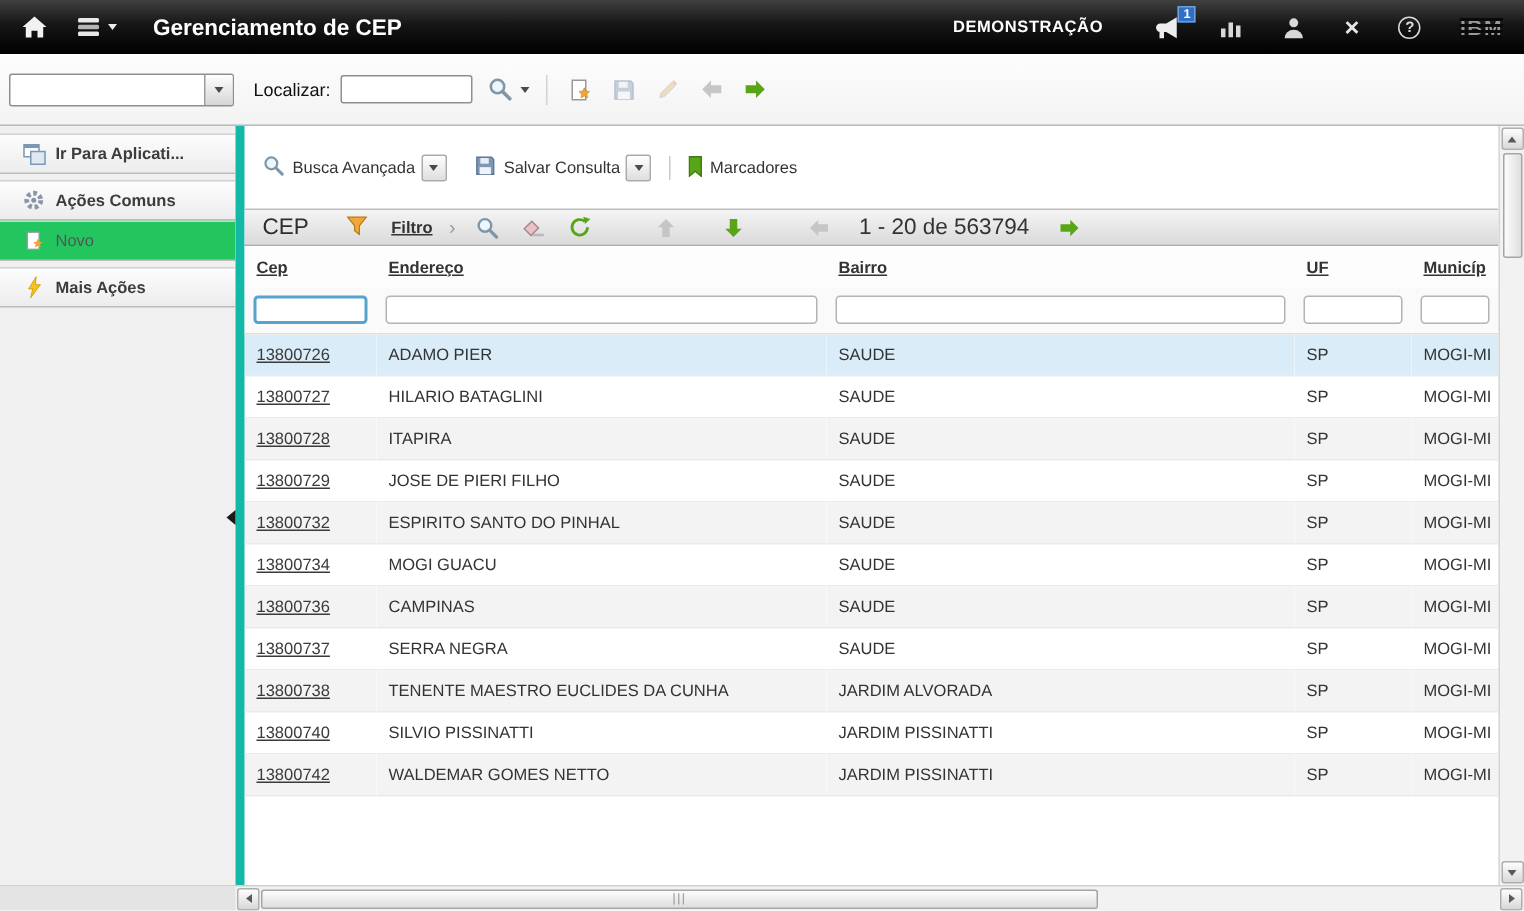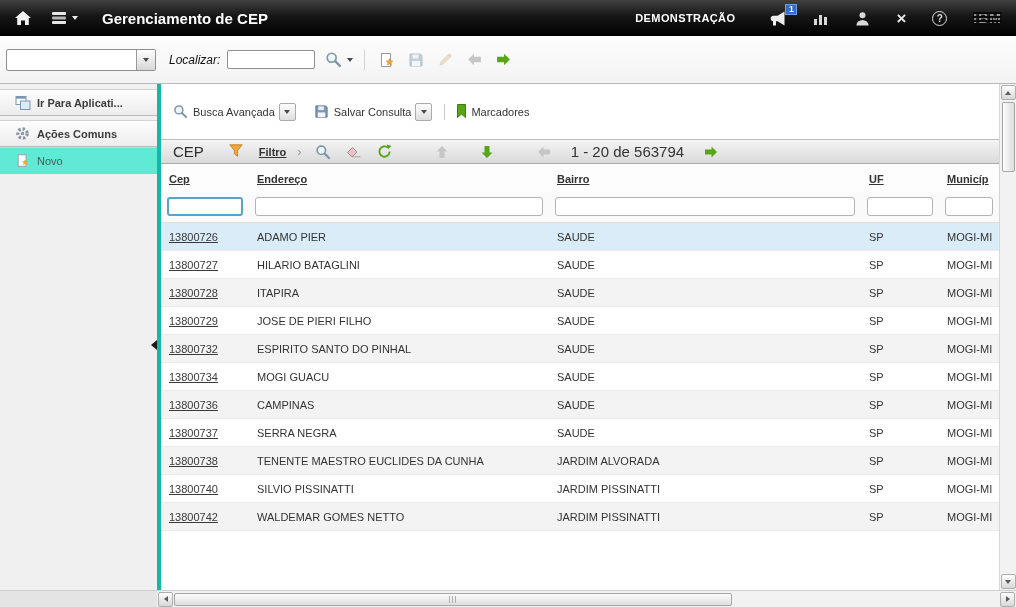--- a/index.html
+++ b/index.html
@@ -31,45 +31,45 @@
   
   .quickbar { height: 48px; background: linear-gradient(#fdfdfd,#f3f3f3); border-bottom: 1px solid #b9b9b9;
               display: flex; align-items: center; padding: 0 6px; gap: 7px; }
   .combo { width: 150px; height: 22px; border: 1px solid #8f8f8f; background: #fff; display: flex; align-items: stretch; border-radius: 2px; }
   .combo-value { flex: 1; padding: 3px 4px; font-size: 11px; }
   .combo-btn { width: 19px; background: linear-gradient(#fefefe,#d6d6d6); border-left: 1px solid #9a9a9a;
                display: flex; align-items: center; justify-content: center; cursor: pointer; }
   .caret-down { width: 0; height: 0; border-left: 3.5px solid transparent; border-right: 3.5px solid transparent;
                 border-top: 4.5px solid #4a4a4a; display: inline-block; }
   .caret-white { border-top-color: #ececec; }
-  .localizar-label { font-size: 12px; color: #111; margin-left: 6px; font-style: italic; }
+  .localizar-label { font-size: 12px; color: #111; margin-left: 6px; }
   .localizar-input { width: 88px; height: 19px; border: 1px solid #8f8f8f; border-radius: 2px;
                      font-size: 11px; padding: 1px 3px; font-family: inherit; }
   .qb-icon { width: 22px; height: 22px; display: inline-flex; align-items: center; justify-content: center; cursor: pointer; }
   .qb-caret { margin-left: -4px; }
   .qb-sep { width: 1px; height: 20px; background: #d2d2d2; margin: 0 4px; }
   .disabled { opacity: .42; cursor: default; }
   .arrow-gray { color: #c6c6c6; }
   .arrow-green { color: var(--accent_green,#58a618); }
 
   
   .workspace { display: flex; height: 506px; position: relative; background: #f0f0f0; }
   .sidebar { width: 157px; padding-top: 5px; background: #f0f0f0; }
   .side-item { height: 27px; display: flex; align-items: center; gap: 6px; padding: 0 14px;
                background: linear-gradient(#fdfdfd,#ececec); border-top: 1px solid #d2d2d2; border-bottom: 1px solid #bcbcbc;
                font-size: 11px; color: #3c3c3c; cursor: pointer; white-space: nowrap; overflow: hidden; }
   .side-item.bold { font-weight: bold; }
-  .side-item.plain { background: #5eead4; color: #555; }
+  .side-item.plain { background: #22c55e; color: #555; }
   .side-gap { height: 4px; }
   .side-icon { width: 17px; display: inline-flex; justify-content: center; flex: none; }
   .collapse-handle { position: absolute; left: 151px; top: 256px; width: 0; height: 0;
                      border-top: 5px solid transparent; border-bottom: 5px solid transparent;
                      border-right: 6px solid #1a1a1a; cursor: pointer; z-index: 3; }
 
-  .content { flex: 1; background: #fff; border-left: 4px solid #14b8a6; overflow: hidden; }
+  .content { flex: 1; background: #fff; border-left: 6px solid #14b8a6; overflow: hidden; }
   .actions-row { display: flex; align-items: center; height: 28px; margin: 14px 0 13px 12px; font-size: 11px; }
   .action-group { display: inline-flex; align-items: center; gap: 5px; cursor: pointer; color: #333; }
   .dropdown-btn { width: 17px; height: 18px; border: 1px solid #ababab; border-radius: 2px;
                   background: linear-gradient(#fff,#dedede); display: inline-flex; align-items: center; justify-content: center;
                   margin-left: 4px; cursor: pointer; }
   .group-gap { width: 18px; }
   .vsep { width: 1px; height: 16px; background: #c8c8c8; margin: 0 12px; }
 
   .list-titlebar { height: 25px; background: linear-gradient(#f4f4f4,#dadada);
                    border-top: 1px solid #bdbdbd; border-bottom: 1px solid #ababab;
@@ -243,20 +243,28 @@
     <div class="side-item plain">
       <span class="side-icon">
         <svg width="14" height="15" viewBox="0 0 16 16">
           <rect x="2.5" y="1.5" width="9" height="13" fill="#fff" stroke="#9a9a9a"></rect>
           <path d="M10.5 6.5 l1.1 2.2 2.4 .35 -1.75 1.7 .4 2.4 -2.15 -1.1 -2.15 1.1 .4 -2.4 -1.75 -1.7 2.4 -.35 z" fill="#f2a33a"></path>
         </svg>
       </span>
       <span>Novo</span>
     </div>
     <div class="side-gap"></div>
+    <div class="side-item bold">
+      <span class="side-icon">
+        <svg width="10" height="15" viewBox="0 0 10 16">
+            <path d="M6.2 .5 L.8 9.2 h2.9 L2.3 15.5 9.2 6.2 H5.6 z" fill="#f5c41f" stroke="#c99b08" stroke-width=".6"></path>
+          </svg>
+      </span>
+      <span>Mais Ações</span>
+    </div>
   </aside>
 
   <span class="collapse-handle"></span>
 
   <main class="content">
 
     <div class="actions-row">
       <span class="action-group">
         <span>
           <svg width="15" height="15" viewBox="0 0 16 16">

